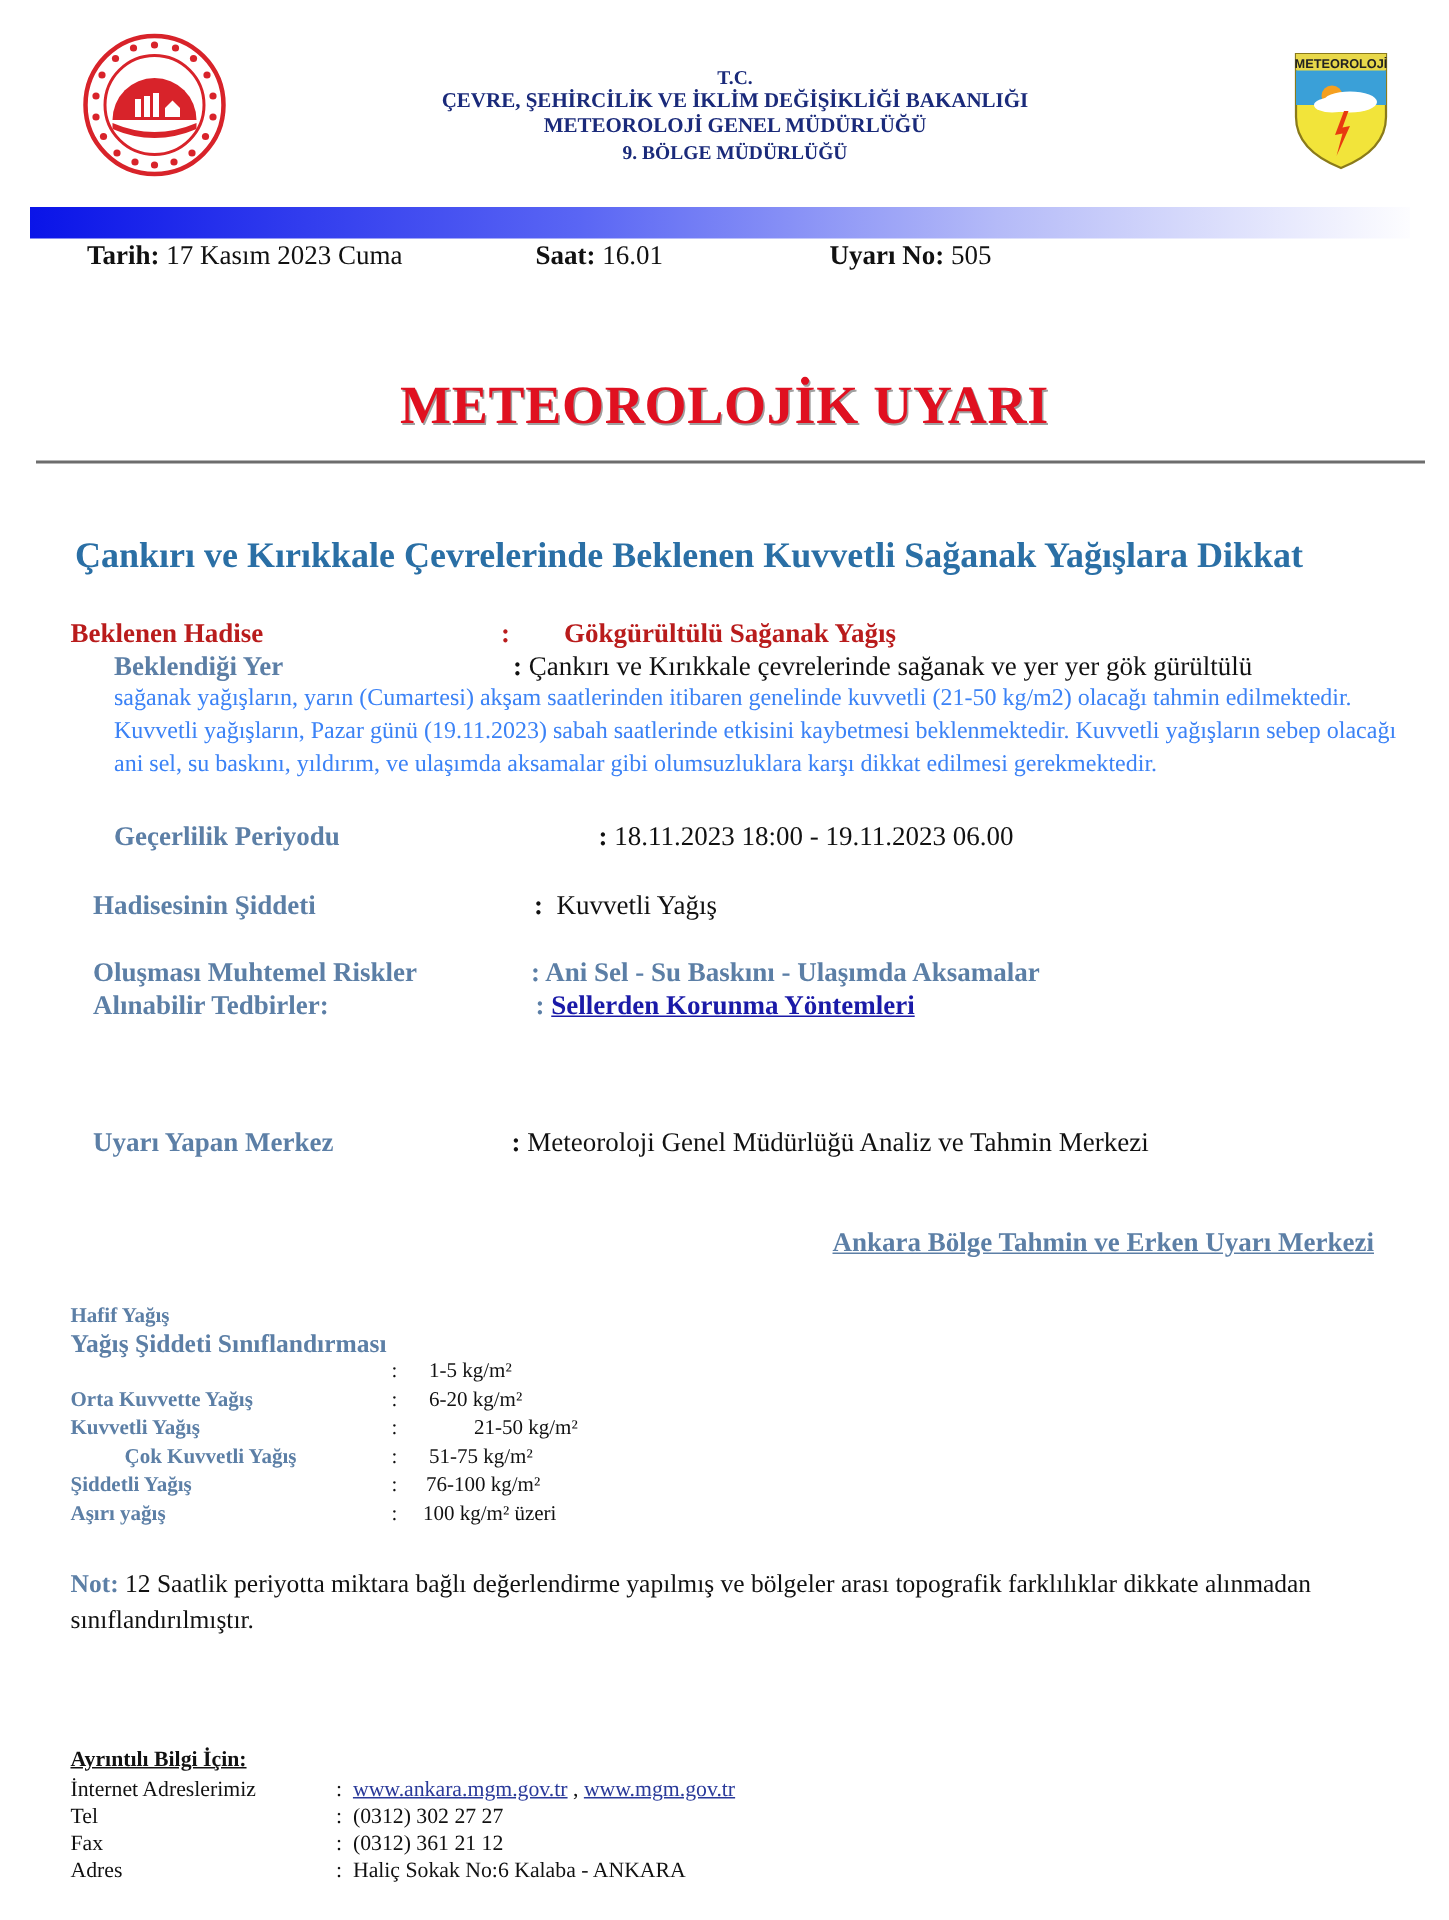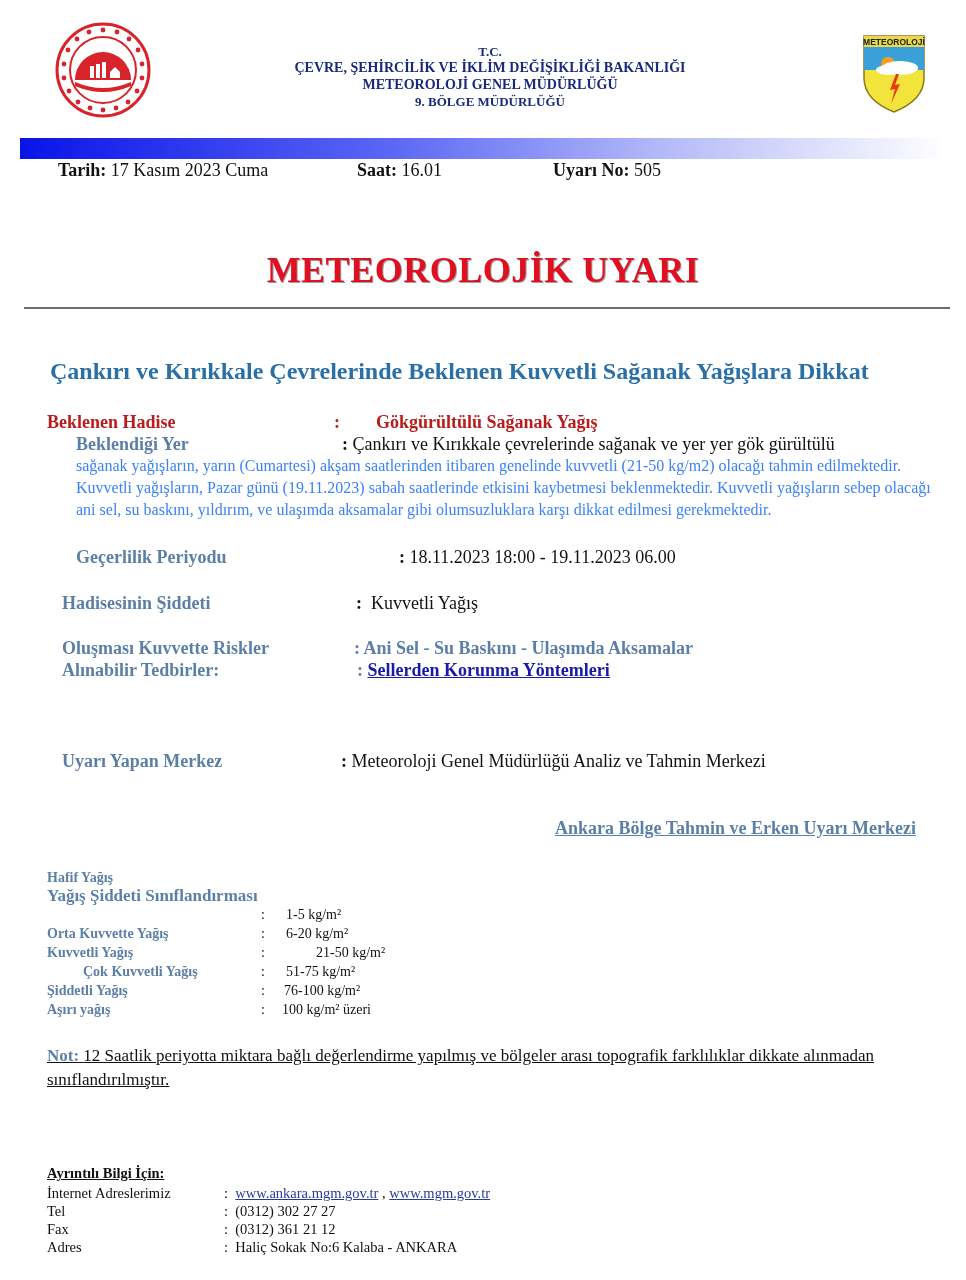--- a/index.html
+++ b/index.html
@@ -28,21 +28,21 @@
   .val { font-size:18px; color:#111; white-space:nowrap; }
   .blackb { font-weight:bold; color:#b91c1c; }
   .para { left:76px; top:455px; width:870px; font-size:16px; line-height:22px; color:#3b82f6; }
   .link { color:#1a1aa8; text-decoration:underline; font-weight:bold; }
   .link2 { color:#5c7fa6; text-decoration:underline; font-weight:bold; font-size:18px; }
 
   .cls-title { left:47px; top:886px; font-size:17px; font-weight:bold; color:#5c7fa6; }
   .cls-row { font-size:14px; font-weight:bold; color:#5c7fa6; white-space:nowrap; }
   .cls-val { font-size:14px; color:#111; white-space:nowrap; }
 
-  .note { left:47px; top:1044px; width:880px; font-size:17px; line-height:24px; color:#111;text-decoration:underline; }
+  .note { left:47px; top:1044px; width:880px; font-size:17px; line-height:24px; color:#111; }
   .note .nl { color:#5c7fa6; font-weight:bold; }
 
   .foot { font-size:14.5px; color:#111; white-space:nowrap; }
   .foot-title { font-weight:bold; text-decoration:underline; }
   .foot a { color:#2a3a9a; text-decoration:underline; }
 </style>
 </head>
 <body>
 
 <div class="abs ministry-logo">
@@ -125,21 +125,21 @@
 <div class="abs lbl" style="left:76px;top:434px;">Beklendiği Yer</div>
 <div class="abs val" style="left:342px;top:434px;"><b>:</b> <span>Çankırı ve Kırıkkale çevrelerinde sağanak ve yer yer gök gürültülü</span></div>
 <div class="abs para">sağanak yağışların, yarın (Cumartesi) akşam saatlerinden itibaren genelinde kuvvetli (21-50 kg/m2) olacağı tahmin edilmektedir. Kuvvetli yağışların, Pazar günü (19.11.2023) sabah saatlerinde etkisini kaybetmesi beklenmektedir. Kuvvetli yağışların sebep olacağı ani sel, su baskını, yıldırım, ve ulaşımda aksamalar gibi olumsuzluklara karşı dikkat edilmesi gerekmektedir.</div>
 
 <div class="abs lbl" style="left:76px;top:547px;">Geçerlilik Periyodu</div>
 <div class="abs val" style="left:399px;top:547px;"><b>:</b> <span>18.11.2023 18:00 - 19.11.2023 06.00</span></div>
 
 <div class="abs lbl" style="left:62px;top:593px;">Hadisesinin Şiddeti</div>
 <div class="abs val" style="left:356px;top:593px;"><b>:</b>&nbsp; <span>Kuvvetli Yağış</span></div>
 
-<div class="abs lbl" style="left:62px;top:638px;">Oluşması Kuvvette Riskler</div>
+<div class="abs lbl" style="left:62px;top:638px;">Oluşması Muhtemel Riskler</div>
 <div class="abs lbl" style="left:354px;top:638px;"><span>:</span> <span>Ani Sel - Su Baskını - Ulaşımda Aksamalar</span></div>
 
 <div class="abs lbl" style="left:62px;top:660px;">Alınabilir Tedbirler:</div>
 <div class="abs val" style="left:357px;top:660px;"><span class="lbl">:</span> <span class="link">Sellerden Korunma Yöntemleri</span></div>
 
 <div class="abs lbl" style="left:62px;top:751px;">Uyarı Yapan Merkez</div>
 <div class="abs val" style="left:341px;top:751px;"><b>:</b> <span>Meteoroloji Genel Müdürlüğü Analiz ve Tahmin Merkezi</span></div>
 
 <div class="abs" style="left:555px;top:818px;">
   <span class="link2">Ankara Bölge Tahmin ve Erken Uyarı Merkezi</span>

